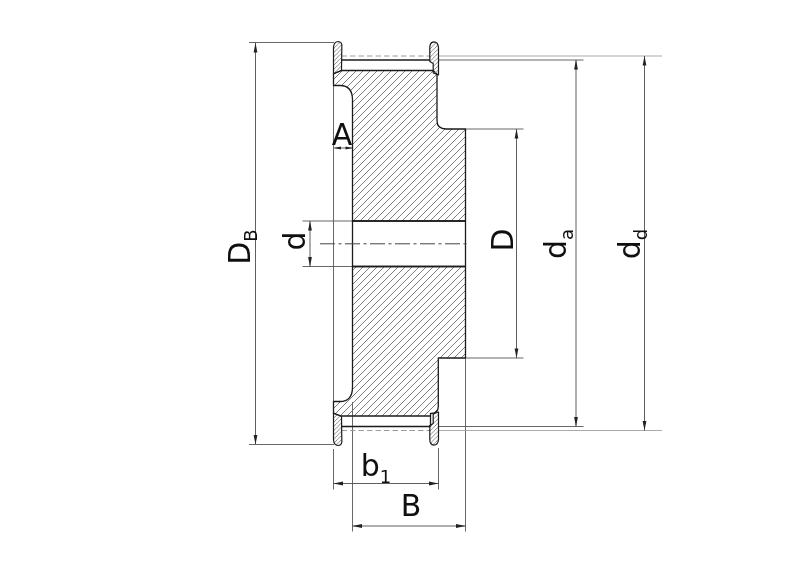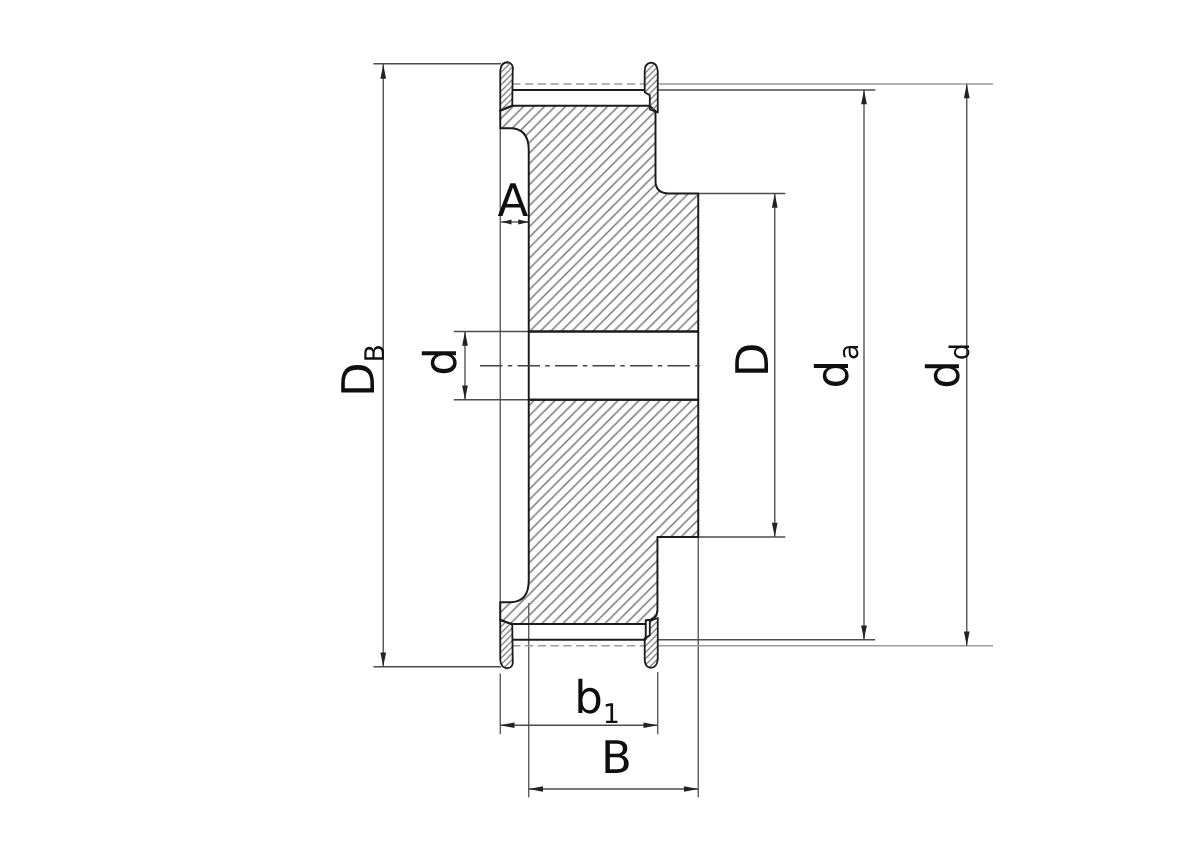--- a/index.html
+++ b/index.html
@@ -132,17 +132,17 @@
 <div class="dim-label vertical" style="left:295px;top:241px"><span>d</span><sub></sub></div>
 
 <div class="dim-label" style="left:342px;top:135px"><span>A</span><sub></sub></div>
 
 <div class="dim-label vertical" style="left:503px;top:240px"><span>D</span><sub></sub></div>
 
 <div class="dim-label vertical" style="left:556px;top:244px"><span>d</span><sub>a</sub></div>
 
 <div class="dim-label vertical" style="left:630px;top:244px"><span>d</span><sub>d</sub></div>
 
-<div class="dim-label" style="left:398px;top:466px"><span>b</span><sub>1</sub></div>
+<div class="dim-label" style="left:376px;top:466px"><span>b</span><sub>1</sub></div>
 
 <div class="dim-label" style="left:411px;top:506px"><span>B</span><sub></sub></div>
 
 </div>
 
 </body></html>

